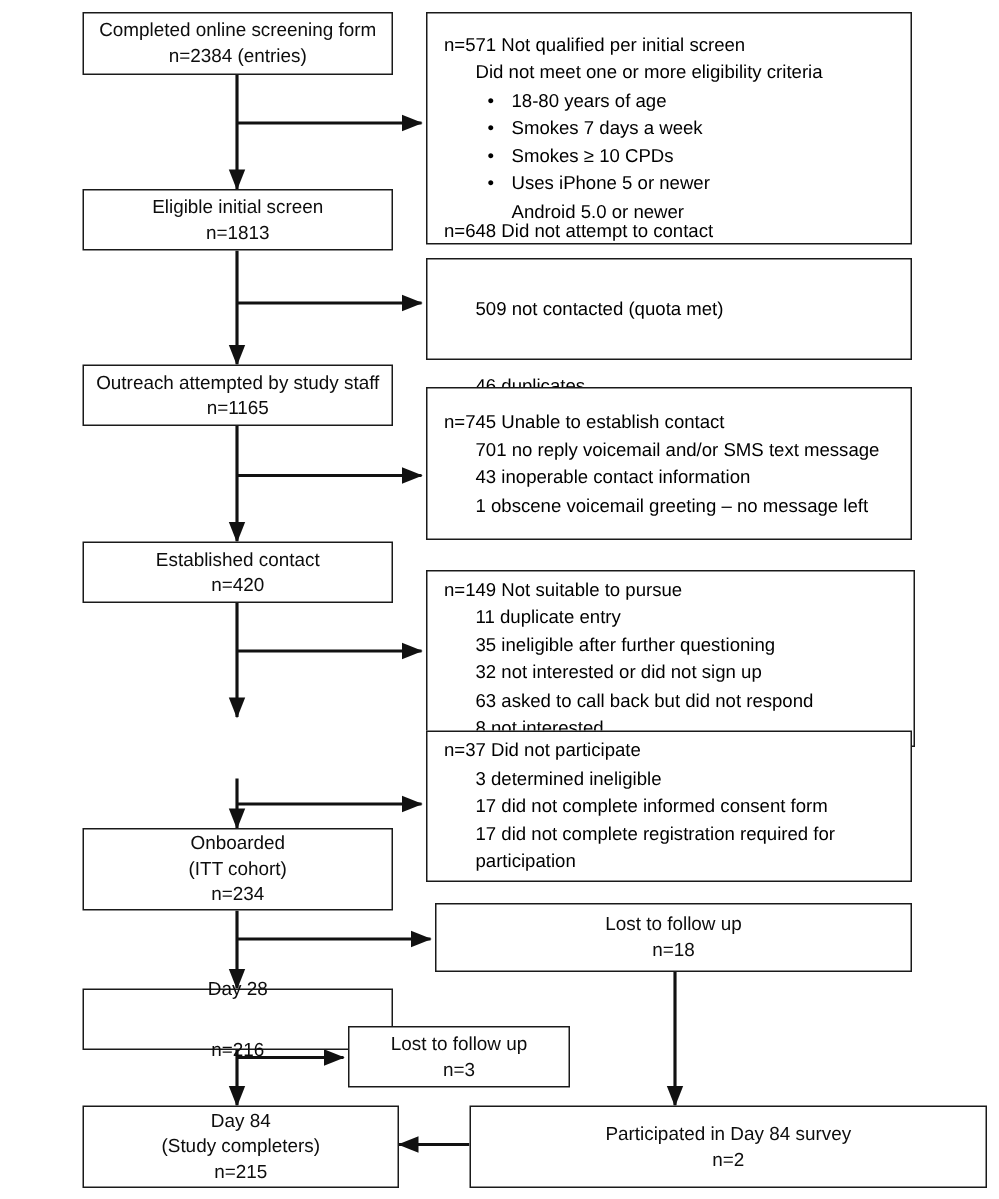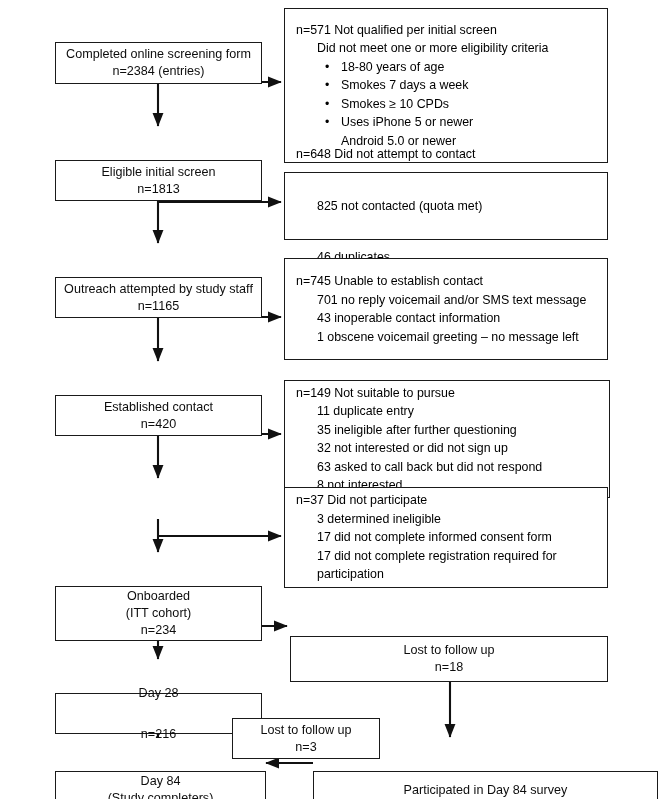--- a/index.html
+++ b/index.html
@@ -30,21 +30,20 @@
     position: absolute;
     box-sizing: border-box;
     border: 1.6px solid #1a1a1a;
     background: #ffffff;
     display: flex;
     flex-direction: column;
     justify-content: center;
   }
   .node-box.centered {
     align-items: center;
-    margin-top: 34px;
   }
   .node-box.left-aligned {
     align-items: flex-start;
     text-align: right;
   }
   .node-line {
     font-size: 12.6px;
     line-height: 17px;
     white-space: nowrap;
     color: #0d0d0d;
@@ -177,21 +176,21 @@
     </div>
     <div class="detail-bullet">
       <span class="bullet-dot">•</span>
       <span>Uses iPhone 5 or newer</span>
     </div>
     <div class="detail-nobullet">Android 5.0 or newer</div>
   </div>
 
   <div class="node-box left-aligned" style="left:284px; top:172px; width:324px; height:68px;gap:33px;">
     <div class="detail-head">n=648 Did not attempt to contact</div>
-    <div class="detail-sub">825 not contacted (quota met)</div>
+    <div class="detail-sub">509 not contacted (quota met)</div>
     <div class="detail-sub">46 duplicates</div>
   </div>
 
   <div class="node-box left-aligned" style="left:284px; top:258px; width:324px; height:102px;">
     <div class="detail-head">n=745 Unable to establish contact</div>
     <div class="detail-sub">701 no reply voicemail and/or SMS text message</div>
     <div class="detail-sub">43 inoperable contact information</div>
     <div class="detail-sub">1 obscene voicemail greeting – no message left</div>
   </div>
 

